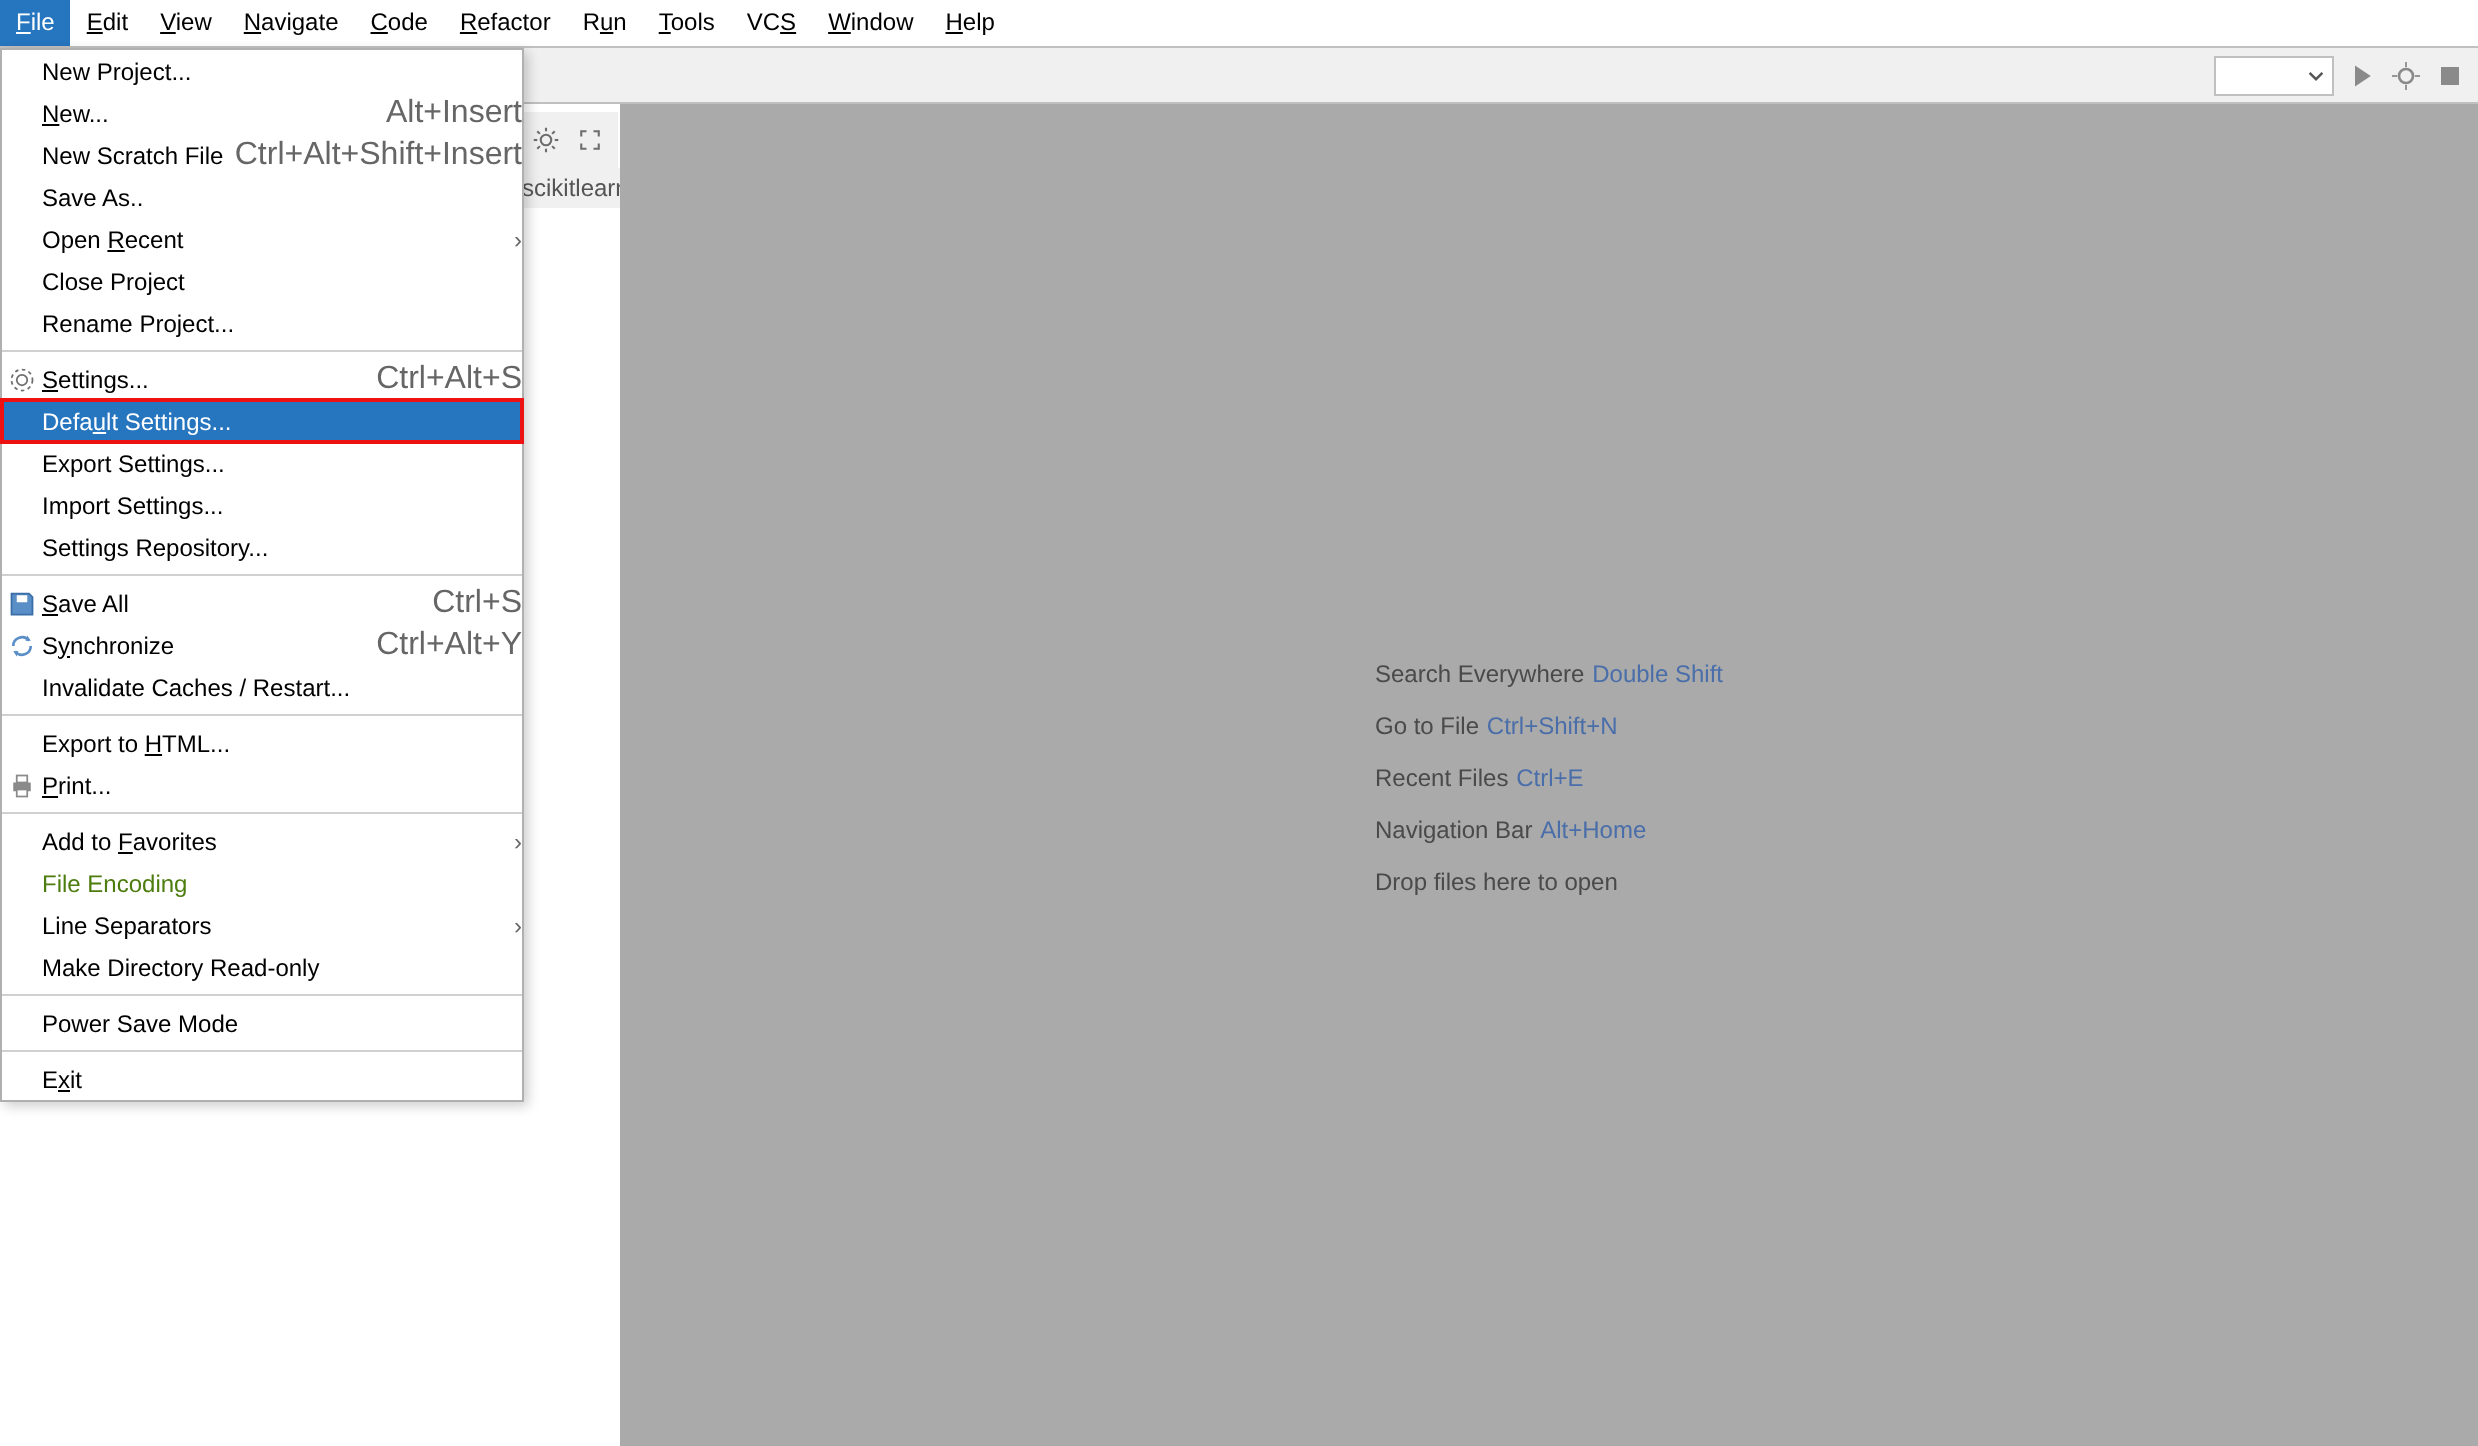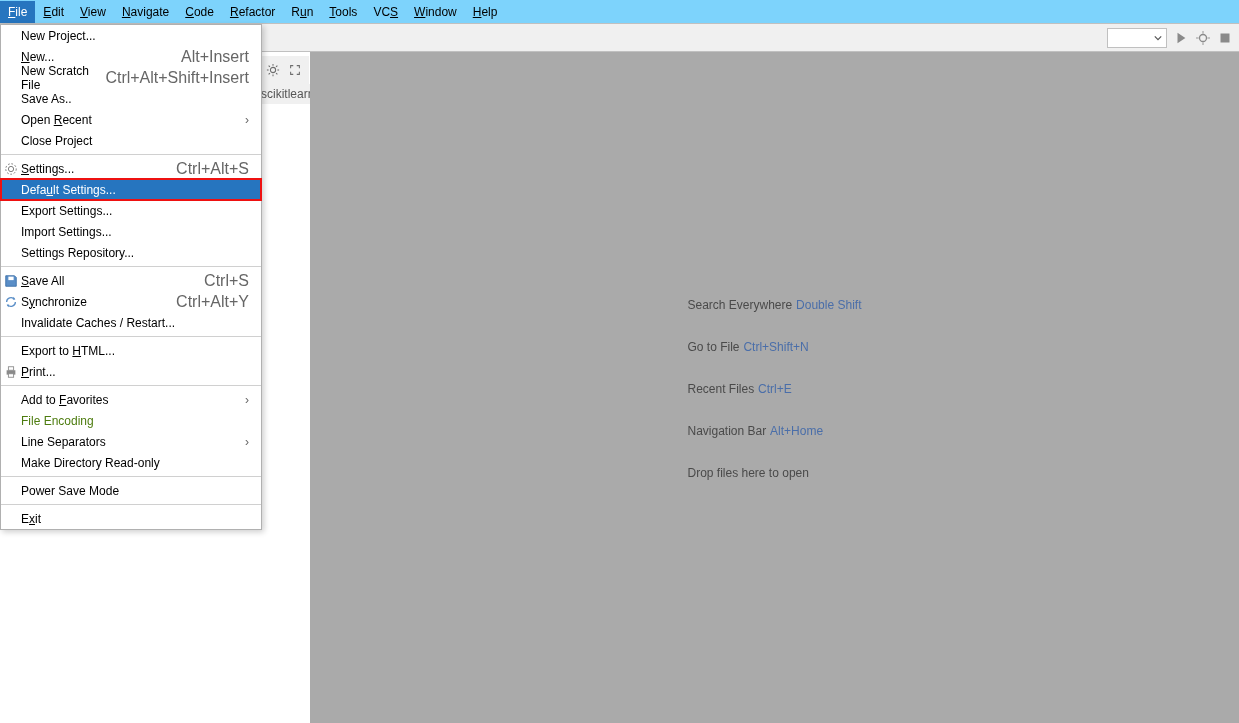--- a/index.html
+++ b/index.html
@@ -1,24 +1,23 @@
 <!DOCTYPE html>
 <html><head>
 <meta charset="utf-8">
 <style>
 * { margin: 0; padding: 0; box-sizing: border-box; font-family: "Segoe UI", Tahoma, sans-serif; font-size: 12px; }
 body { width: 1239px; height: 723px; background: #aaaaaa; overflow: hidden; }
 
 
 .menubar {
   height: 24px;
-  background: #7dd3fc;
+  background: #ffffff;
   border-bottom: 1px solid #c0c0c0;
   display: flex;
-  align-items: center;
   padding-left: 0;
 }
 .menubar-item {
   padding: 4px 8px;
   cursor: default;
   color: #000;
 }
 .menubar-item.open {
   background: #2675bf;
   color: #fff;
@@ -96,41 +95,41 @@
   top: 52px;
   right: 0;
   height: 671px;
   background: #aaaaaa;
   display: flex;
   flex-direction: column;
   justify-content: center;
   align-items: center;
   color: #555;
 }
-.tips { display: flex; flex-direction: column; gap: 26px; }
+.tips { display: flex; flex-direction: column; gap: 10px; }
 .tip-line { font-size: 14px; color: #4a4a4a; }
 .tip-line .shortcut { color: #4a6ea9; }
 
 
 .file-menu {
   position: absolute;
   left: 0;
   top: 24px;
   width: 262px;
   background: #ffffff;
   border: 1px solid #b0b0b0;
   box-shadow: 2px 2px 6px rgba(0,0,0,0.2);
   z-index: 100;
 }
 .menu-item {
   display: flex;
   align-items: center;
   height: 21px;
   padding-left: 20px;
-  padding-right: 12px;
+  padding-right: 0;
   color: #000;
   cursor: default;
   position: relative;
 }
 .menu-item.disabled { color: #4d7c0f; }
 .menu-item .label { flex: 1; }
 .menu-item .hotkey { color: #666; font-size: 16px; }
 .menu-item .caret { color: #666; }
 .menu-item.highlight {
   background: #2675bf;
@@ -261,20 +260,23 @@
     <div class="menu-item">
       <span class="label">Save As..</span>
     </div>
     <div class="menu-item">
       <span class="label">Open <span class="mn">R</span>ecent</span>
       <span class="caret">›</span>
     </div>
     <div class="menu-item">
       <span class="label">Close Project</span>
     </div>
+    <div class="menu-item">
+      <span class="label">Rename Project...</span>
+    </div>
     <div class="menu-sep"></div>
     <div class="menu-item">
       <span class="icon-slot">
         <svg width="14" height="14" viewBox="0 0 16 16">
           <circle cx="8" cy="8" r="3" fill="none" stroke="#6d6d6d"></circle>
           <circle cx="8" cy="8" r="6" fill="none" stroke="#6d6d6d" stroke-dasharray="2 2"></circle>
         </svg>
       </span>
       <span class="label"><span class="mn">S</span>ettings...</span>
       <span class="hotkey">Ctrl+Alt+S</span>

